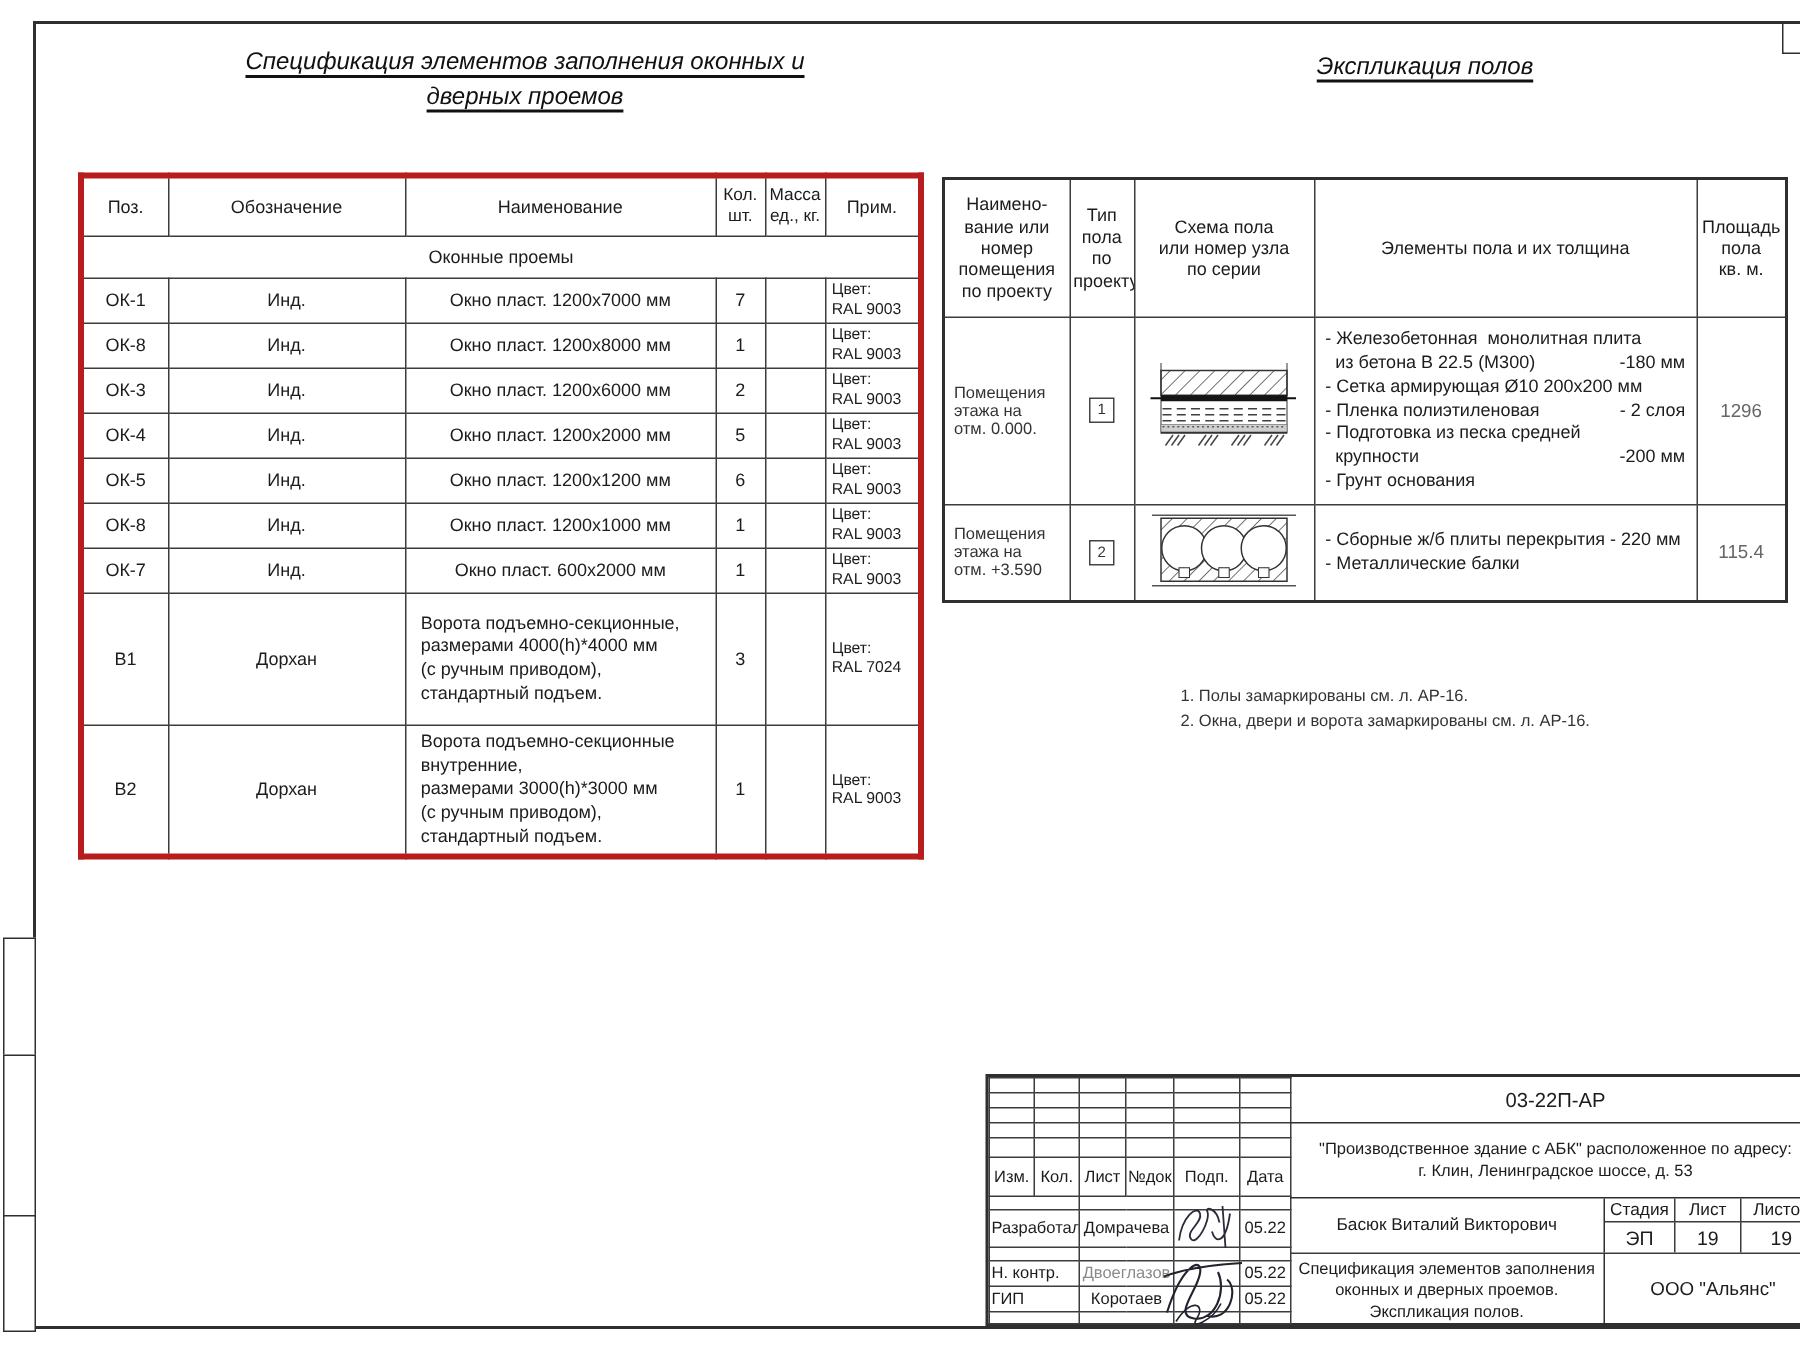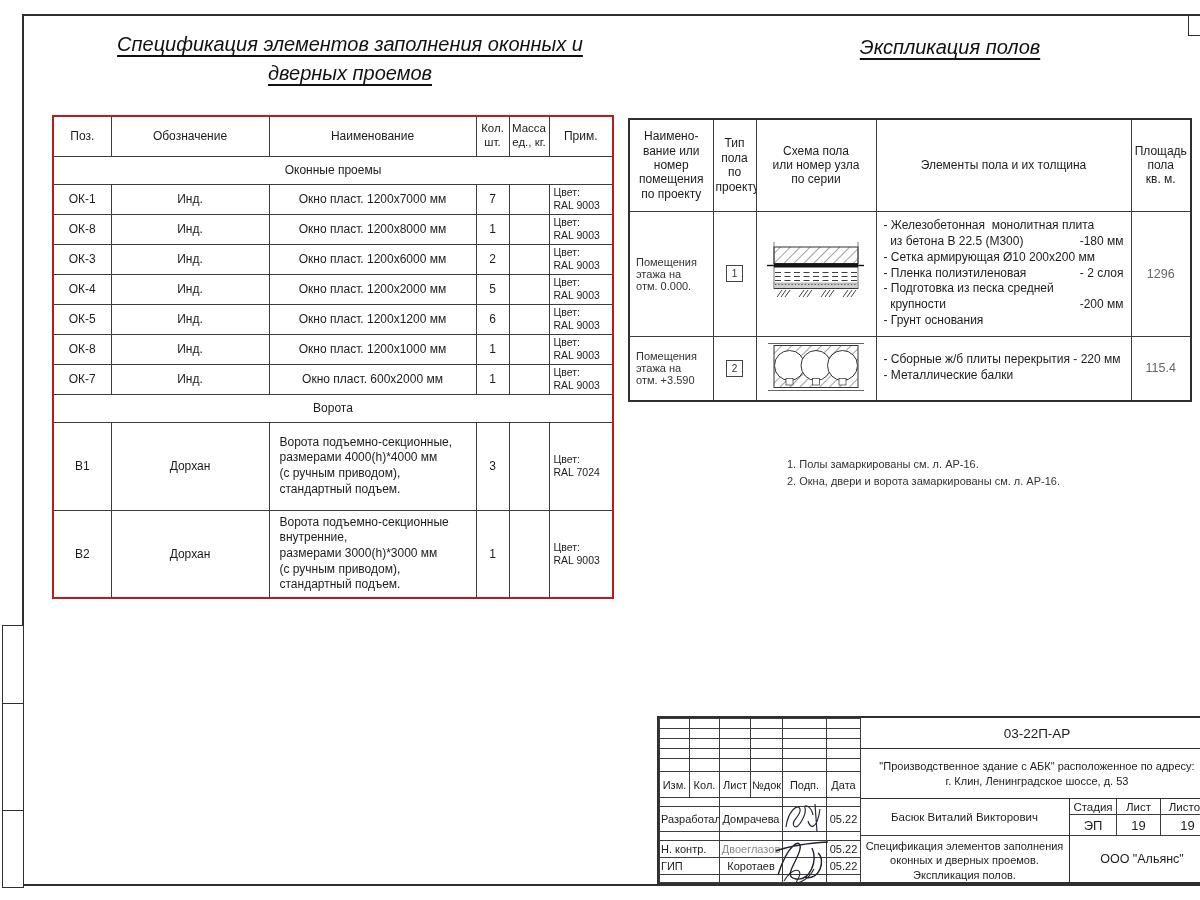--- a/index.html
+++ b/index.html
@@ -4,30 +4,30 @@
 <style>
   html,body{margin:0;padding:0;background:#fff;}
   .page{position:relative;width:1200px;height:900px;background:#ffffff;overflow:hidden;
         font-family:"Liberation Sans",sans-serif;color:#1c1c1c;}
   .frame{position:absolute;left:22px;top:14px;width:1192px;height:868px;border:2px solid #2f2f2f;}
   .mbox{position:absolute;left:2px;width:20px;border:1.5px solid #2f2f2f;background:#fff;}
   .trbox{position:absolute;left:1188px;top:16px;width:26px;height:19px;
          border-left:1.5px solid #2f2f2f;border-bottom:1.5px solid #2f2f2f;}
 
   
-  .doc-title{position:absolute;text-align:center;font-style:italic;font-size:20px;color:#111;line-height:1.45;}
+  .doc-title{position:absolute;text-align:center;font-style:italic;font-size:16px;color:#111;line-height:1.45;}
   .doc-title span{text-decoration:underline;text-underline-offset:4px;text-decoration-thickness:1.5px;}
   .t1{left:60px;top:30px;width:580px;}
   .t2{left:770px;top:33px;width:360px;}
 
   
   table{border-collapse:collapse;table-layout:fixed;}
   td{border:1px solid #3c3c3c;text-align:center;vertical-align:middle;
      font-size:12px;padding:1px 2px;overflow:hidden;}
-  .spec{position:absolute;left:52px;top:115px;width:560px;border:2px solid #b91c1c;}
+  .spec{position:absolute;left:52px;top:115px;width:560px;border:4px solid #b91c1c;}
   .floor{position:absolute;left:628px;top:118px;width:562px;border:2px solid #2f2f2f;}
   .pre{white-space:pre-line;line-height:1.2;}
   .hsm{font-size:11.5px;}
   .note-cell{font-size:10.5px;text-align:left;padding-left:4px;line-height:1.2;}
   .gate-name{text-align:left;padding-left:10px;white-space:pre-line;line-height:1.3;}
   .room-cell{font-size:11px;text-align:left;padding-left:6px;white-space:pre-line;color:#333;}
   .area-cell{color:#666;font-size:12.5px;}
   .type-box{display:inline-block;width:15px;height:15px;border:1px solid #444;
             font-size:10px;line-height:15px;text-align:center;color:#333;}
   .elems{text-align:left;vertical-align:middle;padding:4px 7px 4px 7px;}
@@ -165,23 +165,20 @@
 RAL 9003</td>
     </tr>
     <tr style="height:30px">
       <td>ОК-7</td>
           <td>Инд.</td>
       <td>Окно пласт. 600х2000 мм</td>
           <td>1</td>
       <td></td>
           <td class="note-cell pre">Цвет:
 RAL 9003</td>
-    </tr>
-    <tr style="height:28px">
-      <td colspan="6">Ворота</td>
     </tr>
     <tr style="height:88px">
       <td>В1</td>
           <td>Дорхан</td>
       <td class="gate-name">Ворота подъемно-секционные,
 размерами 4000(h)*4000 мм
 (с ручным приводом),
 стандартный  подъем.</td>
           <td>3</td>
       <td></td>

